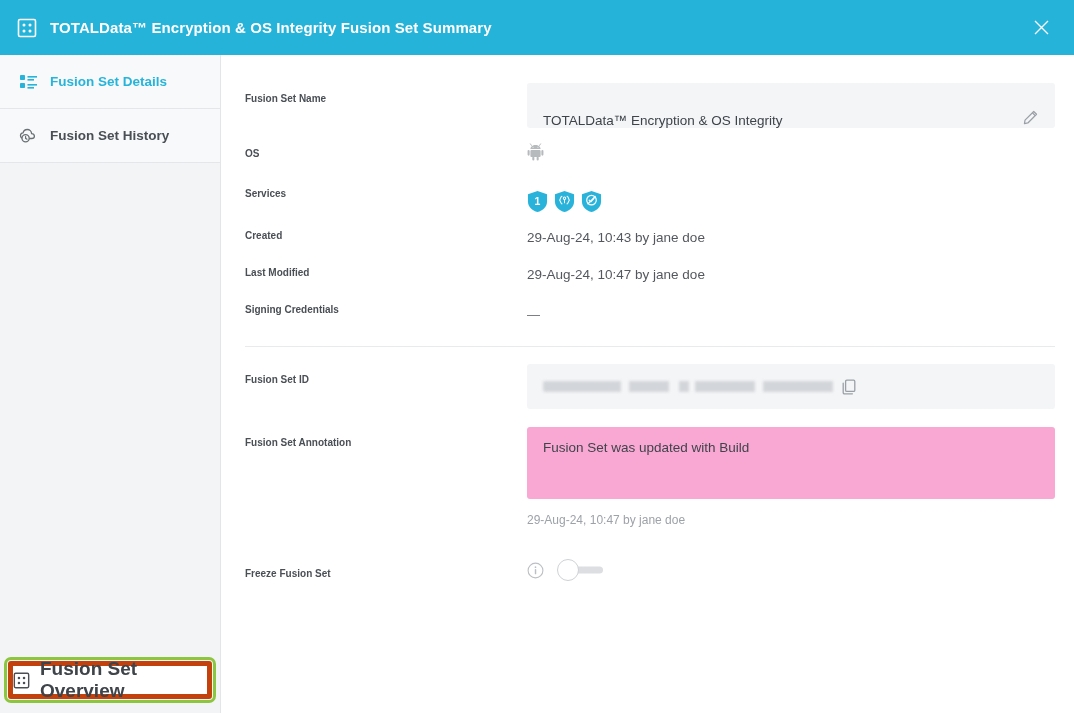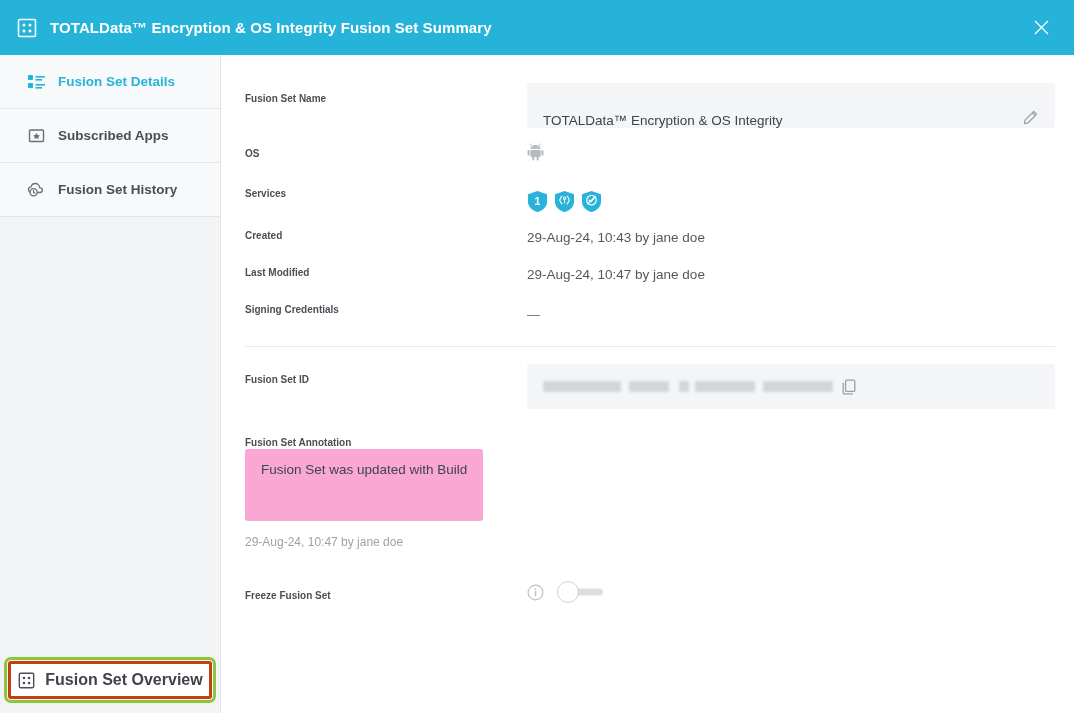--- a/index.html
+++ b/index.html
@@ -76,21 +76,21 @@
     border-right: 1px solid #e3e5e8;
     display: flex;
     flex-direction: column;
     position: relative;
   }
   .nav { display: flex; flex-direction: column; }
   .nav-item {
     height: 54px;
     display: flex;
     align-items: center;
-    padding-left: 24px;
+    padding-left: 16px;
     border-bottom: 1px solid #e4e6e9;
     cursor: pointer;
     background: #f8f9fa;
   }
   .nav-item:first-child { border-top: none; }
   .nav-icon {
     width: 24px;
     height: 24px;
     margin-right: 10px;
     display: flex;
@@ -110,28 +110,28 @@
 
   .sidebar-actions {
     padding: 0 8px 14px 8px;
     display: flex;
     flex-direction: column;
     gap: 10px;
   }
   .side-btn {
     height: 38px;
     background: #ffffff;
-    border: 3px solid #c2410c;
+    border: 5px solid #c2410c;
     border-radius: 3px;
     display: flex;
     align-items: center;
     justify-content: center;
     gap: 10px;
     cursor: pointer;
-    font-size: 16px;
+    font-size: 19px;
     font-weight: bold;
     color: #3f444a;
   }
   .side-btn.focused {
     outline: 3px solid #8cc63e;
     outline-offset: 1px;
   }
   .side-btn-icon {
     width: 18px;
     height: 18px;
@@ -252,21 +252,21 @@
         #cdd0d4 152px, #cdd0d4 212px,
         transparent 212px, transparent 220px,
         #cdd0d4 220px, #cdd0d4 290px,
         transparent 290px);
     filter: blur(1.6px);
     opacity: 0.85;
     max-width: 295px;
   }
 
   
-  .row-annot { margin-top: 18px; align-items: flex-start; flex-direction: column; }
+  .row-annot { margin-top: 18px; align-items: flex-start; }
   .annot-col { flex: 1; display: flex; flex-direction: column; }
   .annot-box {
     background: #f9a8d4;
     border-radius: 3px;
     height: 72px;
     padding: 12px 16px;
     font-size: 13.5px;
     color: #3f444a;
     line-height: 1.4;
   }
@@ -359,29 +359,20 @@
               <rect x="1" y="11" width="5" height="5" rx="0.8" fill="#27b4da"></rect>
               <rect x="8.5" y="4" width="9.5" height="1.6" fill="#27b4da"></rect>
               <rect x="8.5" y="7" width="6.5" height="1.6" fill="#27b4da"></rect>
               <rect x="8.5" y="12" width="9.5" height="1.6" fill="#27b4da"></rect>
               <rect x="8.5" y="15" width="6.5" height="1.6" fill="#27b4da"></rect>
             </svg>
           </span>
           <span class="nav-label">Fusion Set Details</span>
         </div>
 
-        <div class="nav-item">
-          <span class="nav-icon">
-            <svg width="19" height="19" viewBox="0 0 19 19">
-              <rect x="2.5" y="4" width="14" height="11.5" rx="1" fill="none" stroke="#6b7075" stroke-width="1.4"></rect>
-              <path d="M9.5 7 L10.6 9.1 L12.9 9.4 L11.2 11 L11.6 13.2 L9.5 12.1 L7.4 13.2 L7.8 11 L6.1 9.4 L8.4 9.1 Z" fill="#6b7075"></path>
-            </svg>
-          </span>
-          <span class="nav-label">Subscribed Apps</span>
-        </div>
 
         <div class="nav-item">
           <span class="nav-icon">
             <svg width="21" height="21" viewBox="0 0 21 21">
               <path d="M6 13.5 C3.8 13.5 2.5 12.2 2.5 10.6 C2.5 9.1 3.6 7.9 5.1 7.8 C5.5 5.9 7.2 4.5 9.3 4.5 C11.6 4.5 13.5 6.3 13.6 8.6 C15.2 8.7 16.4 9.9 16.4 11.2 C16.4 12.6 15.2 13.5 13.6 13.5 Z" fill="none" stroke="#6b7075" stroke-width="1.3" stroke-linejoin="round"></path>
               <circle cx="7.6" cy="13.3" r="3.6" fill="#f8f9fa" stroke="#6b7075" stroke-width="1.3"></circle>
               <path d="M7.6 11.4 L7.6 13.3 L9 14.2" stroke="#6b7075" stroke-width="1.2" fill="none" stroke-linecap="round"></path>
             </svg>
           </span>
           <span class="nav-label">Fusion Set History</span>

